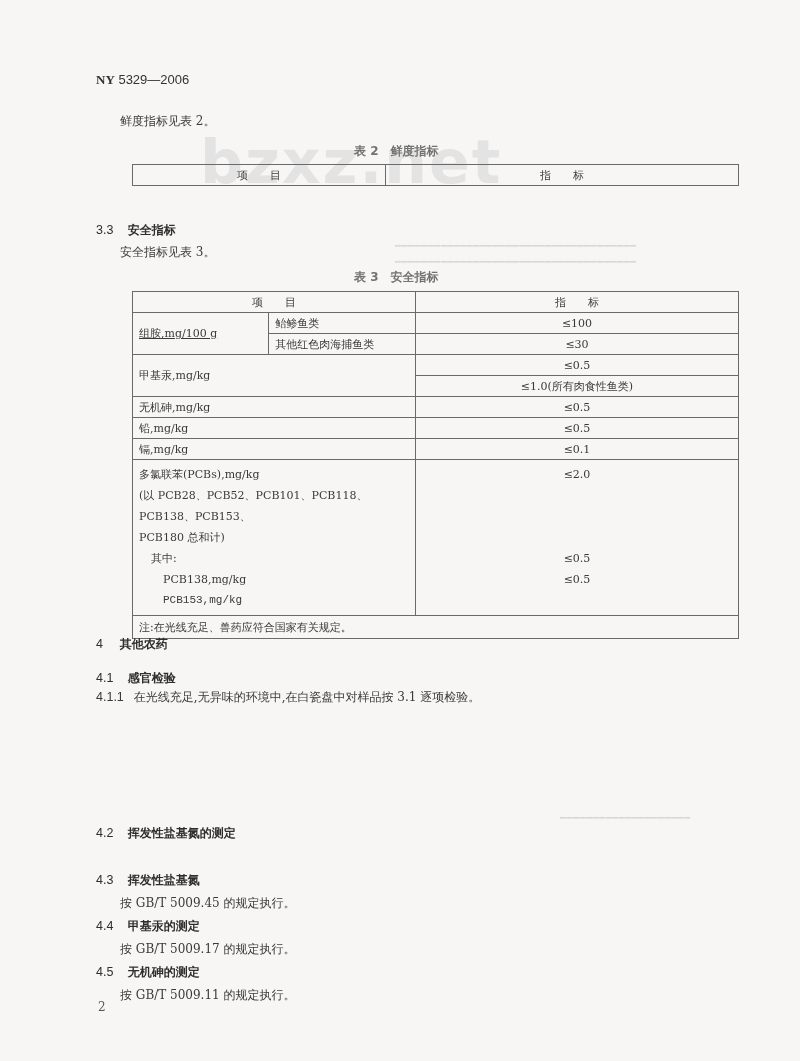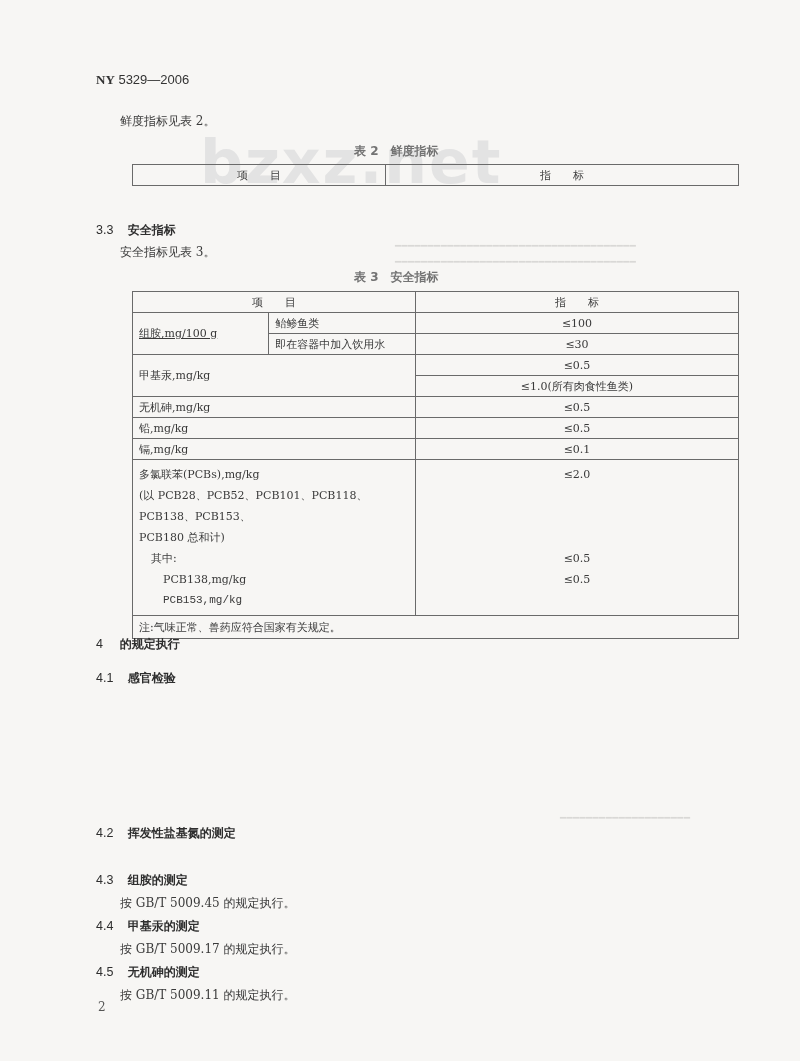--- a/index.html
+++ b/index.html
@@ -74,21 +74,21 @@
         <tr>
       <td class="c" colspan="2" style="width:270px;">项　　目</td>
       <td class="c">指　　标</td>
     </tr>
     <tr>
       <td rowspan="2" style="width:120px;text-decoration:underline;">组胺,mg/100 g</td>
       <td style="width:130px;">鲐鲹鱼类</td>
       <td class="c">≤100</td>
     </tr>
     <tr>
-      <td>即在容器中加入饮用水</td>
+      <td>其他红色肉海捕鱼类</td>
       <td class="c">≤30</td>
     </tr>
     <tr>
       <td colspan="2" rowspan="2">甲基汞,mg/kg</td>
       <td class="c">≤0.5</td>
     </tr>
     <tr>
       <td class="c">≤1.0(所有肉食性鱼类)</td>
     </tr>
     <tr>
@@ -115,46 +115,49 @@
       <td class="c" style="padding:4px 6px;line-height:21px;vertical-align:top;">
         <div>≤2.0</div>
         <div>&nbsp;</div>
             <div>&nbsp;</div>
             <div>&nbsp;</div>
         <div>≤0.5</div>
         <div>≤0.5</div>
       </td>
     </tr>
     <tr>
-      <td colspan="3" style="height:22px;">注:气味正常、兽药应符合国家有关规定。</td>
+      <td colspan="3" style="height:22px;">注:在光线充足、兽药应符合国家有关规定。</td>
     </tr>
   </tbody>
     </table>
 
   <div class="sec bold" style="left:96px;top:636px;">
     <span class="num" style="width:20px;">4</span>
-    <span class="txt">的规定执行</span>
+    <span class="txt">其他农药</span>
   </div>
 
   <div class="sec bold" style="left:96px;top:670px;">
     <span class="num">4.1</span>
     <span class="txt">感官检验</span>
   </div>
 
+  <div class="body-text" style="top:686px;">
+    <span class="num">4.1.1</span><span>在光线充足,无异味的环境中,在白瓷盘中对样品按 3.1 逐项检验。</span>
+  </div>
 
 
 
   <div class="sec bold" style="left:96px;top:825px;">
     <span class="num">4.2</span>
     <span class="txt">挥发性盐基氮的测定</span>
   </div>
 
   <div class="sec bold" style="left:96px;top:872px;">
     <span class="num">4.3</span>
-    <span class="txt">组胺的测定</span>
+    <span class="txt">挥发性盐基氮</span>
   </div>
   <div class="para" style="left:120px;top:895px;">按 GB/T 5009.45 的规定执行。</div>
 
   <div class="sec bold" style="left:96px;top:918px;">
     <span class="num">4.4</span>
     <span class="txt">甲基汞的测定</span>
   </div>
   <div class="para" style="left:120px;top:941px;">按 GB/T 5009.17 的规定执行。</div>
 
   <div class="sec bold" style="left:96px;top:964px;">

